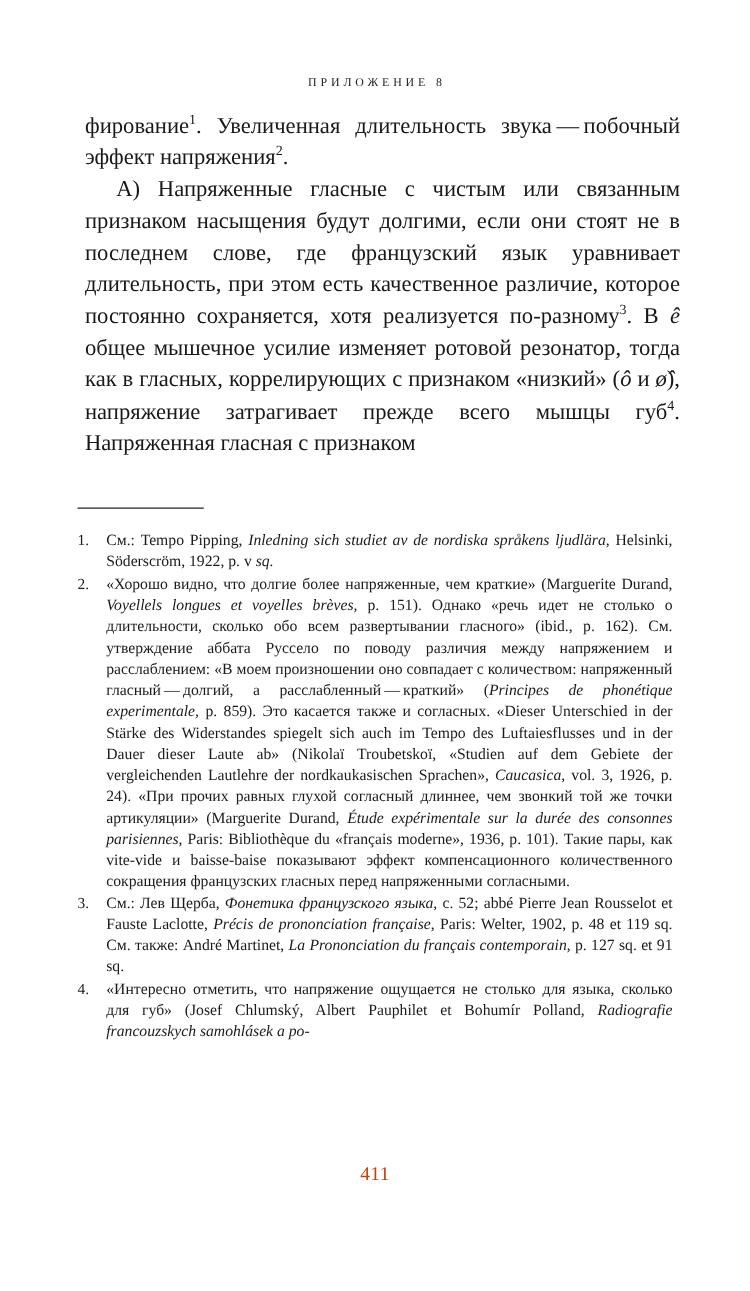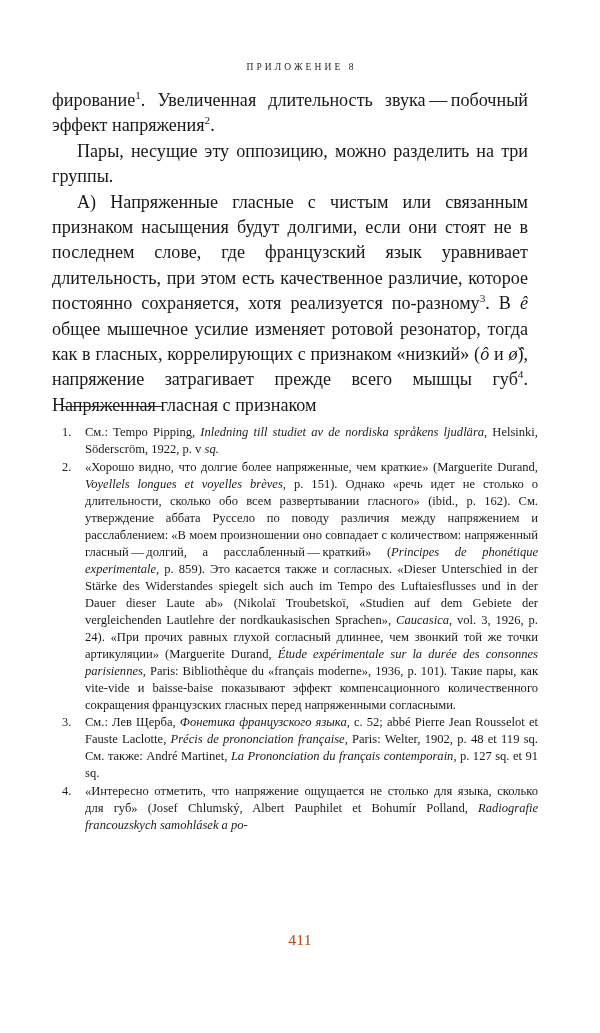--- a/index.html
+++ b/index.html
@@ -33,21 +33,21 @@
     text-indent: 3.1px;
     color: #1d1d20;
     font-variant: normal;
     white-space: nowrap;
   }
 
   
   .body-block {
     position: absolute;
     top: 88px;
-    left: 52px;
+    left: 68px;
     width: 476px;
   }
   .body-p {
     margin: 0;
     font-size: 18.1px;
     line-height: 25.4px;
     text-align: justify;
     text-justify: inter-word;
     color: #18181a;
     hyphens: manual;
@@ -123,30 +123,29 @@
 </style>
 </head>
 <body>
 
 <div class="page">
 
   <div class="running-head">ПРИЛОЖЕНИЕ 8</div>
 
   <div class="body-block">
     <p class="body-p"><span>фирование</span><sup class="fn">1</sup><span>. Увеличенная длительность звука — побочный эффект напряжения</span><sup class="fn">2</sup><span>.</span></p>
-    <p class="body-p indent"><span>Пары, несущие эту оппозицию, можно разделить на три группы.</span></p>
     <p class="body-p indent"><span>А) Напряженные гласные с чистым или связанным признаком насыщения будут долгими, если они стоят не в последнем слове, где французский язык уравнивает длительность, при этом есть качественное различие, которое постоянно сохраняется, хотя реализуется по-разному</span><sup class="fn">3</sup><span>. В </span><em class="ital">ê</em><span> общее мышечное усилие изменяет ротовой резонатор, тогда как в гласных, коррелирующих с признаком «низкий» (</span><em class="ital">ô</em><span> и </span><em class="ital">ø̂</em><span>), напряжение затрагивает прежде всего мышцы губ</span><sup class="fn">4</sup><span>. Напряженная гласная с признаком</span></p>
   </div>
 
   <hr class="fn-rule">
 
   <div class="footnotes">
     <div class="fn-item">
       <span class="fn-num">1.</span>
-      <span class="fn-text"><span>См.: Tempo Pipping, </span><em class="ital">Inledning till studiet av de nordiska språkens ljudlära</em><span>, Helsinki, Söderscröm, 1922, p. v </span><em class="ital">sq.</em></span>
+      <span class="fn-text"><span>См.: Tempo Pipping, </span><em class="ital">Inledning sich studiet av de nordiska språkens ljudlära</em><span>, Helsinki, Söderscröm, 1922, p. v </span><em class="ital">sq.</em></span>
     </div>
     <div class="fn-item">
       <span class="fn-num">2.</span>
       <span class="fn-text"><span>«Хорошо видно, что долгие более напряженные, чем краткие» (Marguerite Durand, </span><em class="ital">Voyellels longues et voyelles brèves,</em><span> p. 151). Однако «речь идет не столько о длительности, сколько обо всем развертывании гласного» (ibid., p. 162). См. утверждение аббата Руссело по поводу различия между напряжением и расслаблением: «В моем произношении оно совпадает с количеством: напряженный гласный — долгий, а расслабленный — краткий» (</span><em class="ital">Principes de phonétique experimentale,</em><span> p. 859). Это касается также и согласных. «Dieser Unterschied in der Stärke des Widerstandes spiegelt sich auch im Tempo des Luftaiesflusses und in der Dauer dieser Laute ab» (Nikolaï Troubetskoï, «Studien auf dem Gebiete der vergleichenden Lautlehre der nordkaukasischen Sprachen», </span><em class="ital">Caucasica</em><span>, vol. 3, 1926, p. 24). «При прочих равных глухой согласный длиннее, чем звонкий той же точки артикуляции» (Marguerite Durand, </span><em class="ital">Étude expérimentale sur la durée des consonnes parisiennes</em><span>, Paris: Bibliothèque du «français moderne», 1936, p. 101). Такие пары, как vite-vide и baisse-baise показывают эффект компенсационного количественного сокращения французских гласных перед напряженными согласными.</span></span>
     </div>
     <div class="fn-item">
       <span class="fn-num">3.</span>
       <span class="fn-text"><span>См.: Лев Щерба, </span><em class="ital">Фонетика французского языка</em><span>, с. 52; abbé Pierre Jean Rousselot et Fauste Laclotte, </span><em class="ital">Précis de prononciation française</em><span>, Paris: Welter, 1902, p. 48 et 119 sq. См. также: André Martinet, </span><em class="ital">La Prononciation du français contemporain</em><span>, p. 127 sq. et 91 sq.</span></span>
     </div>
     <div class="fn-item">

